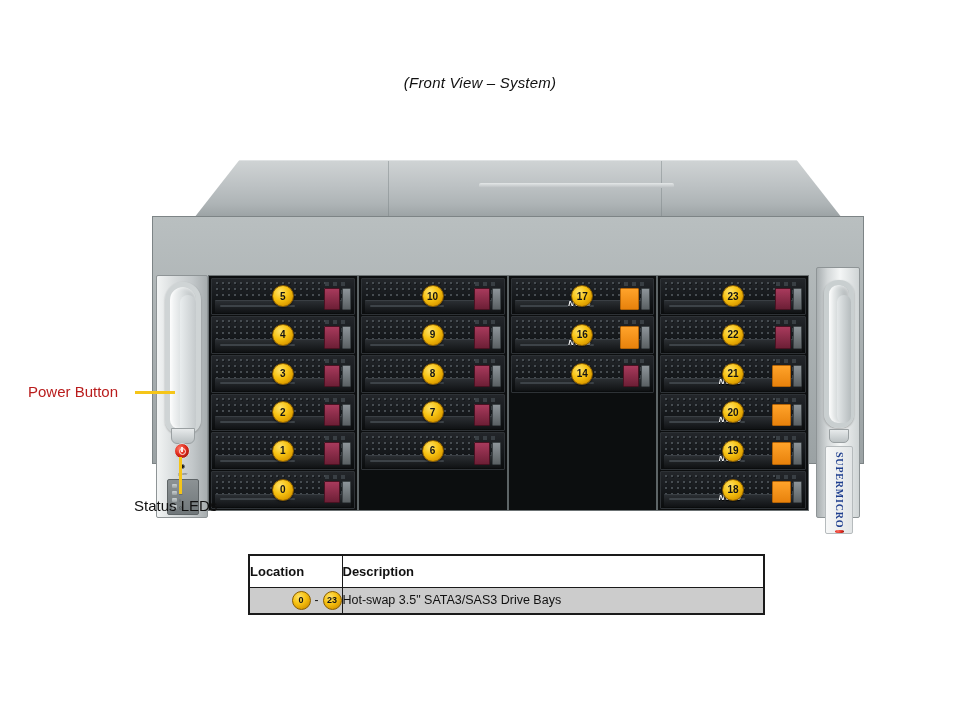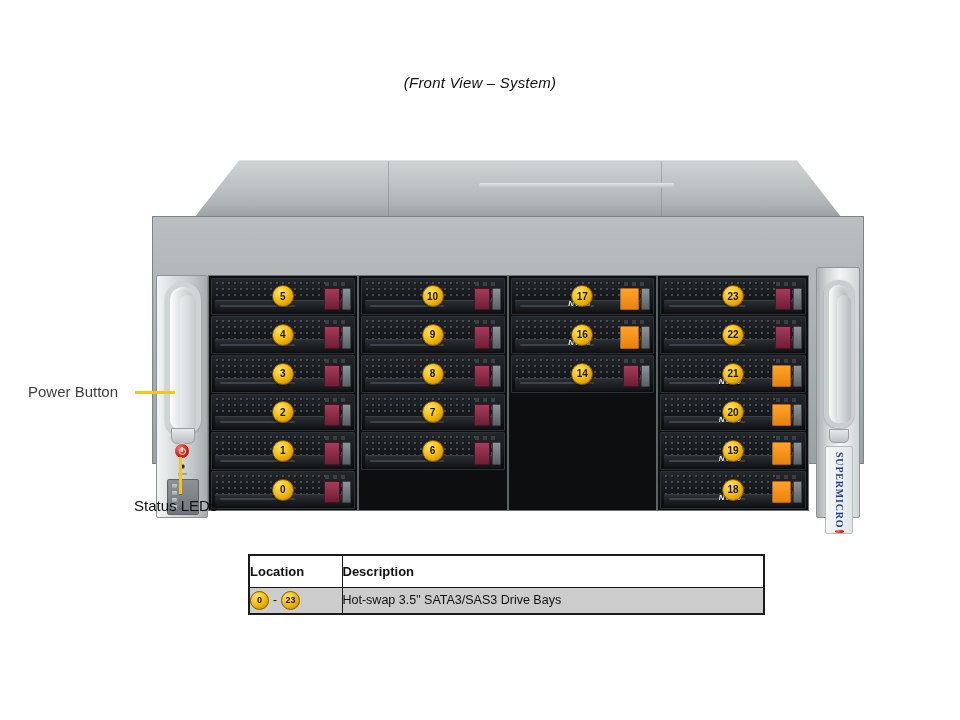--- a/index.html
+++ b/index.html
@@ -236,21 +236,21 @@
     box-shadow:0 1px 2px rgba(0,0,0,.55);
     display:flex; align-items:center; justify-content:center;
     font-size:10px; font-weight:bold; color:#141414;
     font-family:"Liberation Sans", sans-serif;
     z-index:5;
   }
 
   
   #callout-power-label {
     position:absolute; left:28px; top:383px;
-    font-size:15px; color:#404040;
+    font-size:15px; color:#b91c1c;
   }
   #callout-power-line {
     position:absolute; left:135px; top:391px; width:40px; height:3px;
     background:#f5c518;
   }
   #callout-leds-label {
     position:absolute; left:134px; top:497px;
     font-size:15px; color:#111;
   }
   #callout-leds-line-v {
@@ -269,21 +269,21 @@
     padding-left:17px;
   }
   #legend td, #legend th { border:1px solid #1a1a1a; padding:0; }
   .col-loc { width:93px; }
   .hdr-cell {
     height:32px; text-align:left; padding-left:10px;
     font-weight:bold; font-size:13px; color:#111; background:#fff;
     border-bottom:2px solid #1a1a1a;
   }
   .row-shaded td { background:#cccccc; }
-  .loc-cell { height:17px; text-align:left; vertical-align:middle;margin-top:22px; }
+  .loc-cell { height:17px; text-align:right; vertical-align:middle;margin-top:22px; }
   .desc-cell { height:27px; padding-left:10px; color:#111; vertical-align:middle; }
   .mini-badge {
     display:inline-flex; align-items:center; justify-content:center;
     width:19px; height:19px; border-radius:50%;
     background:radial-gradient(circle at 36% 30%, #ffe36b 0%, #f7c212 42%, #dfa000 72%, #a76f00 100%);
     border:1.5px solid #8a5d00;
     font-size:9px; font-weight:bold; color:#141414;
     vertical-align:middle;
   }
   .dash { display:inline-block; padding:0 4px; color:#111; font-size:12px; vertical-align:middle; }

